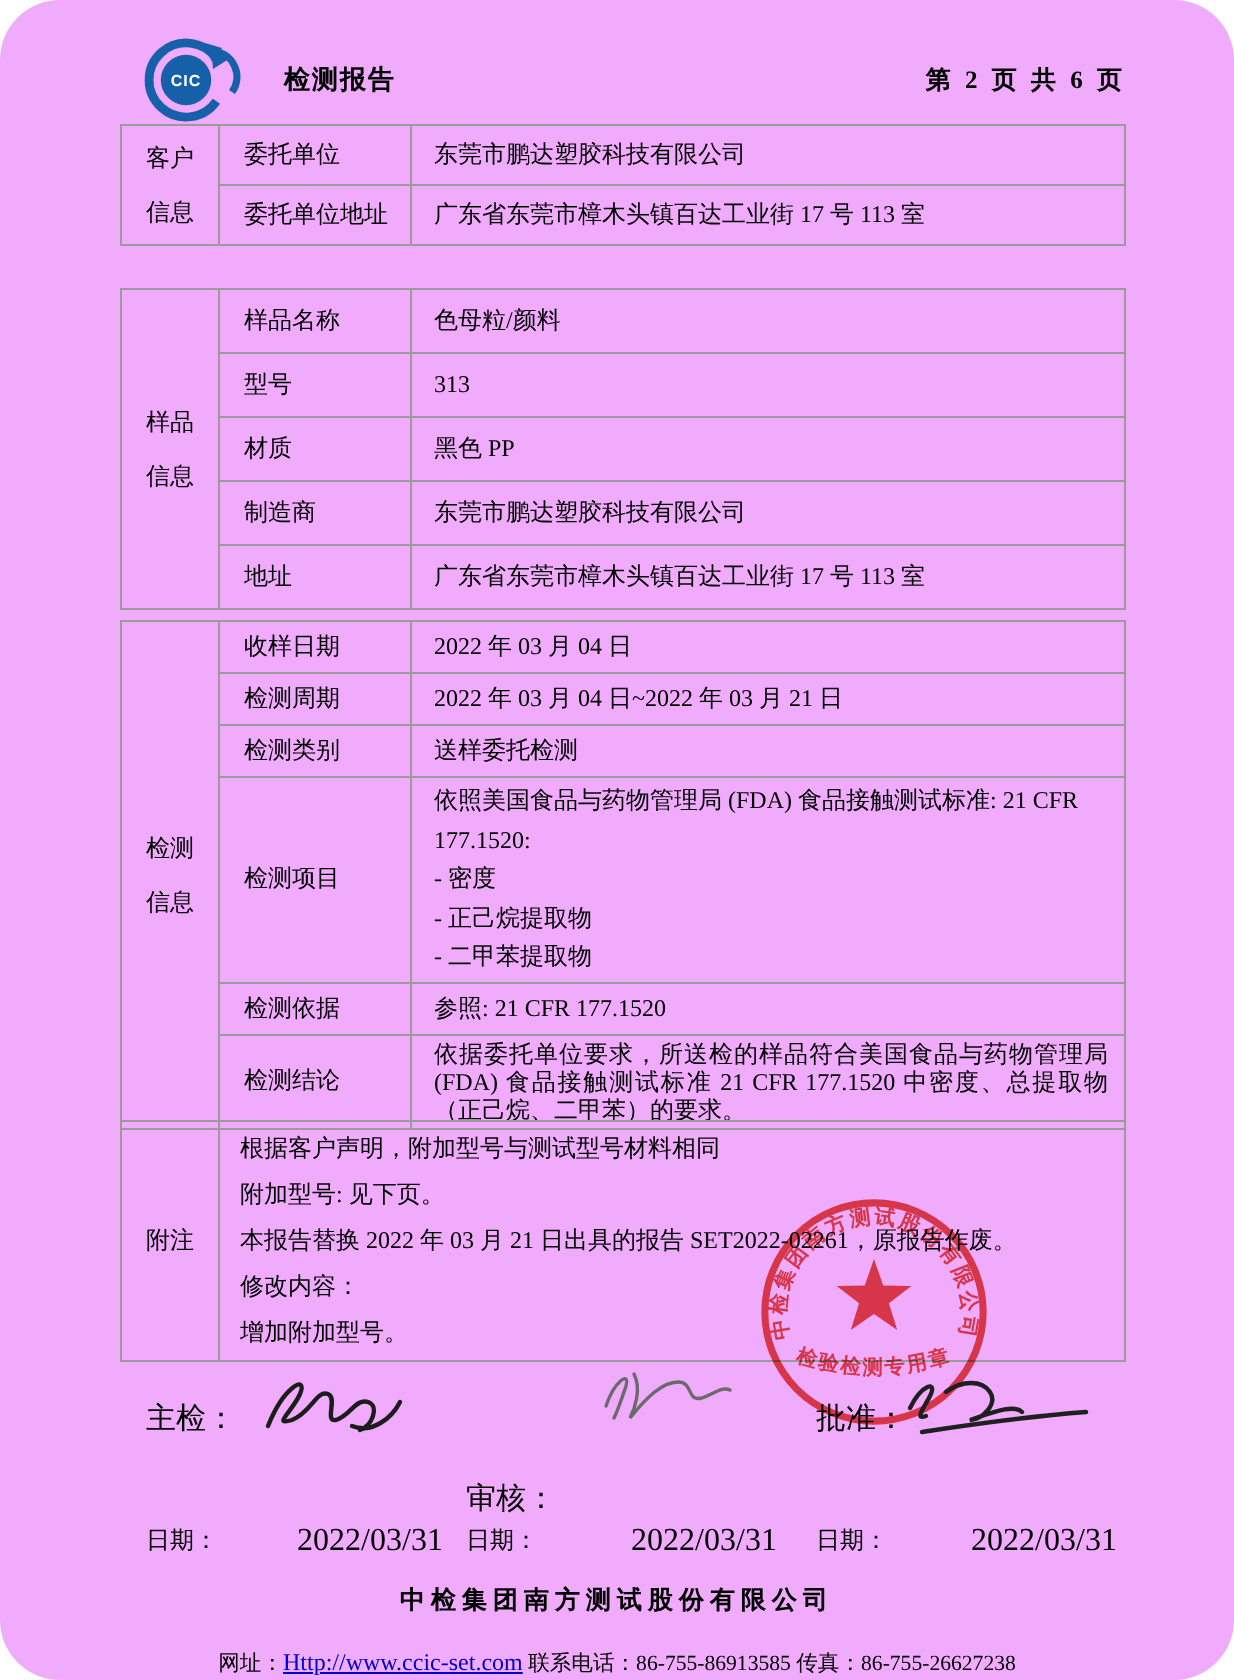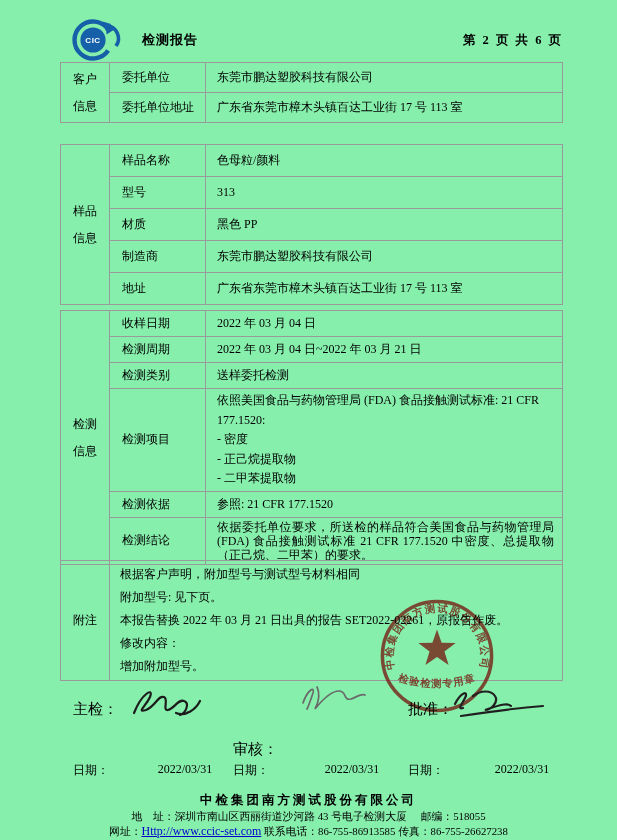--- a/index.html
+++ b/index.html
@@ -1,20 +1,21 @@
 <!DOCTYPE html>
 <html><head>
 <meta charset="utf-8">
 <style>
   * { margin:0; padding:0; box-sizing:border-box; }
   body { background:#ffffff; }
   .page {
-    position:relative; width:617px; height:840px; background:#86efac;
+    position:relative; width:617px; height:840px; background:#f0abfc;
     font-family:"Liberation Serif","DejaVu Serif",serif; color:#000;
     overflow:hidden;
+    border-radius:30px;
   }
   
   .header { position:absolute; left:60px; top:15px; width:503px; height:50px;
             display:flex; align-items:center; }
   .report-title { margin-left:10px; font-size:13px; font-weight:bold; letter-spacing:1px; }
   .report-no { margin-left:44px; font-size:12.5px; font-weight:bold; }
   .page-info { margin-left:auto; font-size:12.5px; font-weight:bold; letter-spacing:2px; }
 
   
   table.tbl { position:absolute; left:60px; width:503px; border-collapse:collapse;
@@ -30,21 +31,21 @@
   #tbl-test td.single { height:26px; }
   td.items  { line-height:19.5px; padding-top:2px; padding-bottom:2px; }
   td.concl  { line-height:14.2px; padding-top:2px; padding-bottom:2px; text-align:justify; }
   #tbl-notes { top:560px; }
   #tbl-notes td.content { line-height:23px; padding:2px 10px; }
 
   
   .sig-label { position:absolute; font-size:15px; }
   .sig-svg { position:absolute; }
   .date-label { position:absolute; font-size:12px; }
-  .date-value { position:absolute; font-size:12px; width:90px; text-align:center; }
+  .date-value { position:absolute; font-size:16px; width:90px; text-align:center; }
 
   
   .stamp { position:absolute; left:378px; top:597px; width:118px; height:118px;
            opacity:0.92; mix-blend-mode:multiply; pointer-events:none; }
 
   
   .footer-company { position:absolute; left:0; top:792px; width:100%; text-align:center;
                     font-size:12.5px; font-weight:bold; letter-spacing:3px; }
   .footer-line { position:absolute; left:0; width:100%; text-align:center; font-size:10.8px; }
   #footer-address { top:810px; }
@@ -195,22 +196,19 @@
     <polygon points="60,33 55.3,46.5 41,46.8 52.4,55.5 48.2,69.2 60,61 71.8,69.2 67.6,55.5 79,46.8 64.7,46.5" fill="#e2403b"></polygon>
     <text font-size="10.6" fill="#e2403b" letter-spacing="1.4" font-weight="bold" font-family="Liberation Serif, serif">
       <textPath href="#sealArc" startOffset="50%" text-anchor="middle">中检集团南方测试股份有限公司</textPath>
     </text>
     <text font-size="10.4" fill="#e2403b" letter-spacing="1.2" font-weight="bold" font-family="Liberation Serif, serif">
       <textPath href="#sealLine" startOffset="50%" text-anchor="middle">检验检测专用章</textPath>
     </text>
   </svg>
 
   <div class="footer-company">中检集团南方测试股份有限公司</div>
-  <div class="footer-line" id="footer-address">
-    <span>地　址：</span><span>深圳市南山区西丽街道沙河路 43 号电子检测大厦</span><span class="fspace"></span><span>邮编：</span><span>518055</span>
-  </div>
   <div class="footer-line" id="footer-web">
     <span>网址：</span><a class="weblink" href="#">Http://www.ccic-set.com</a>
     <span>联系电话：</span><span>86-755-86913585</span>
     <span>传真：</span><span>86-755-26627238</span>
   </div>
 
 </div>
 
 </body></html>

